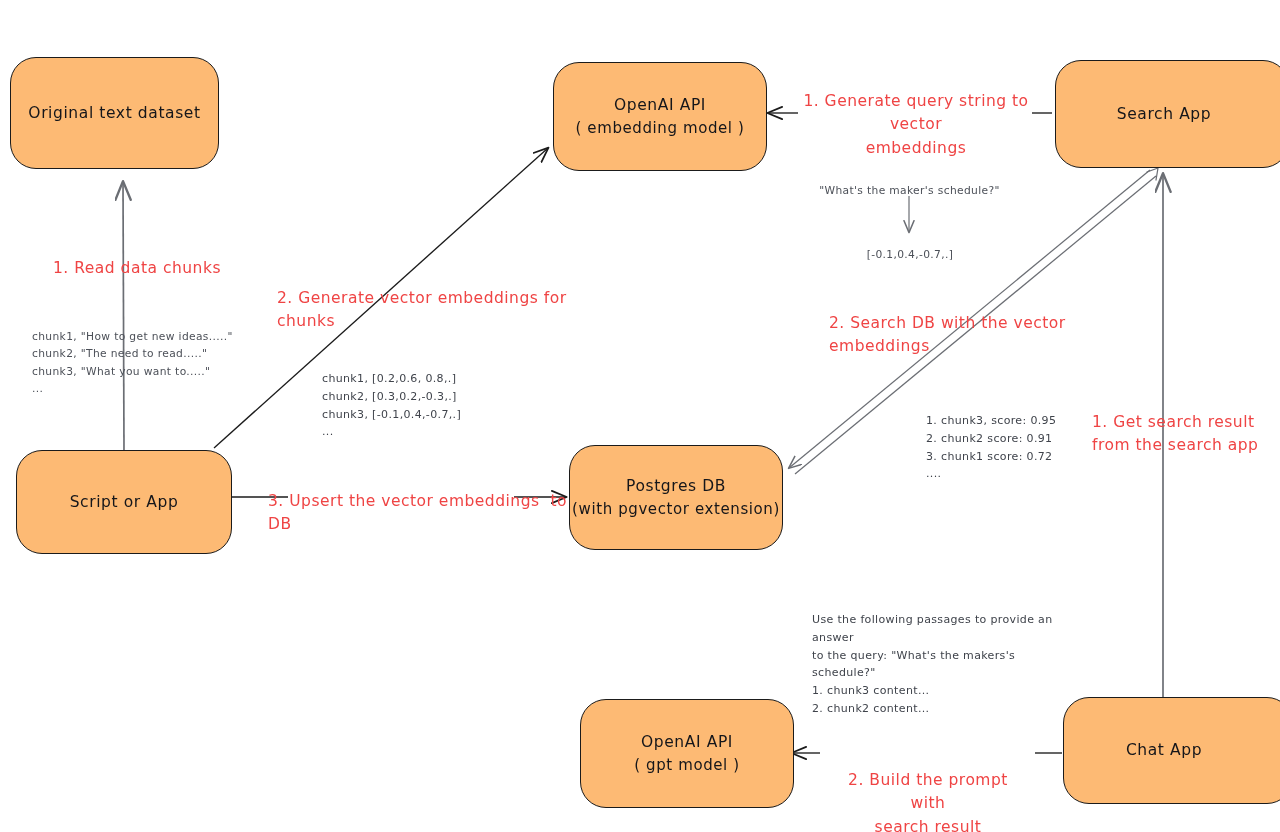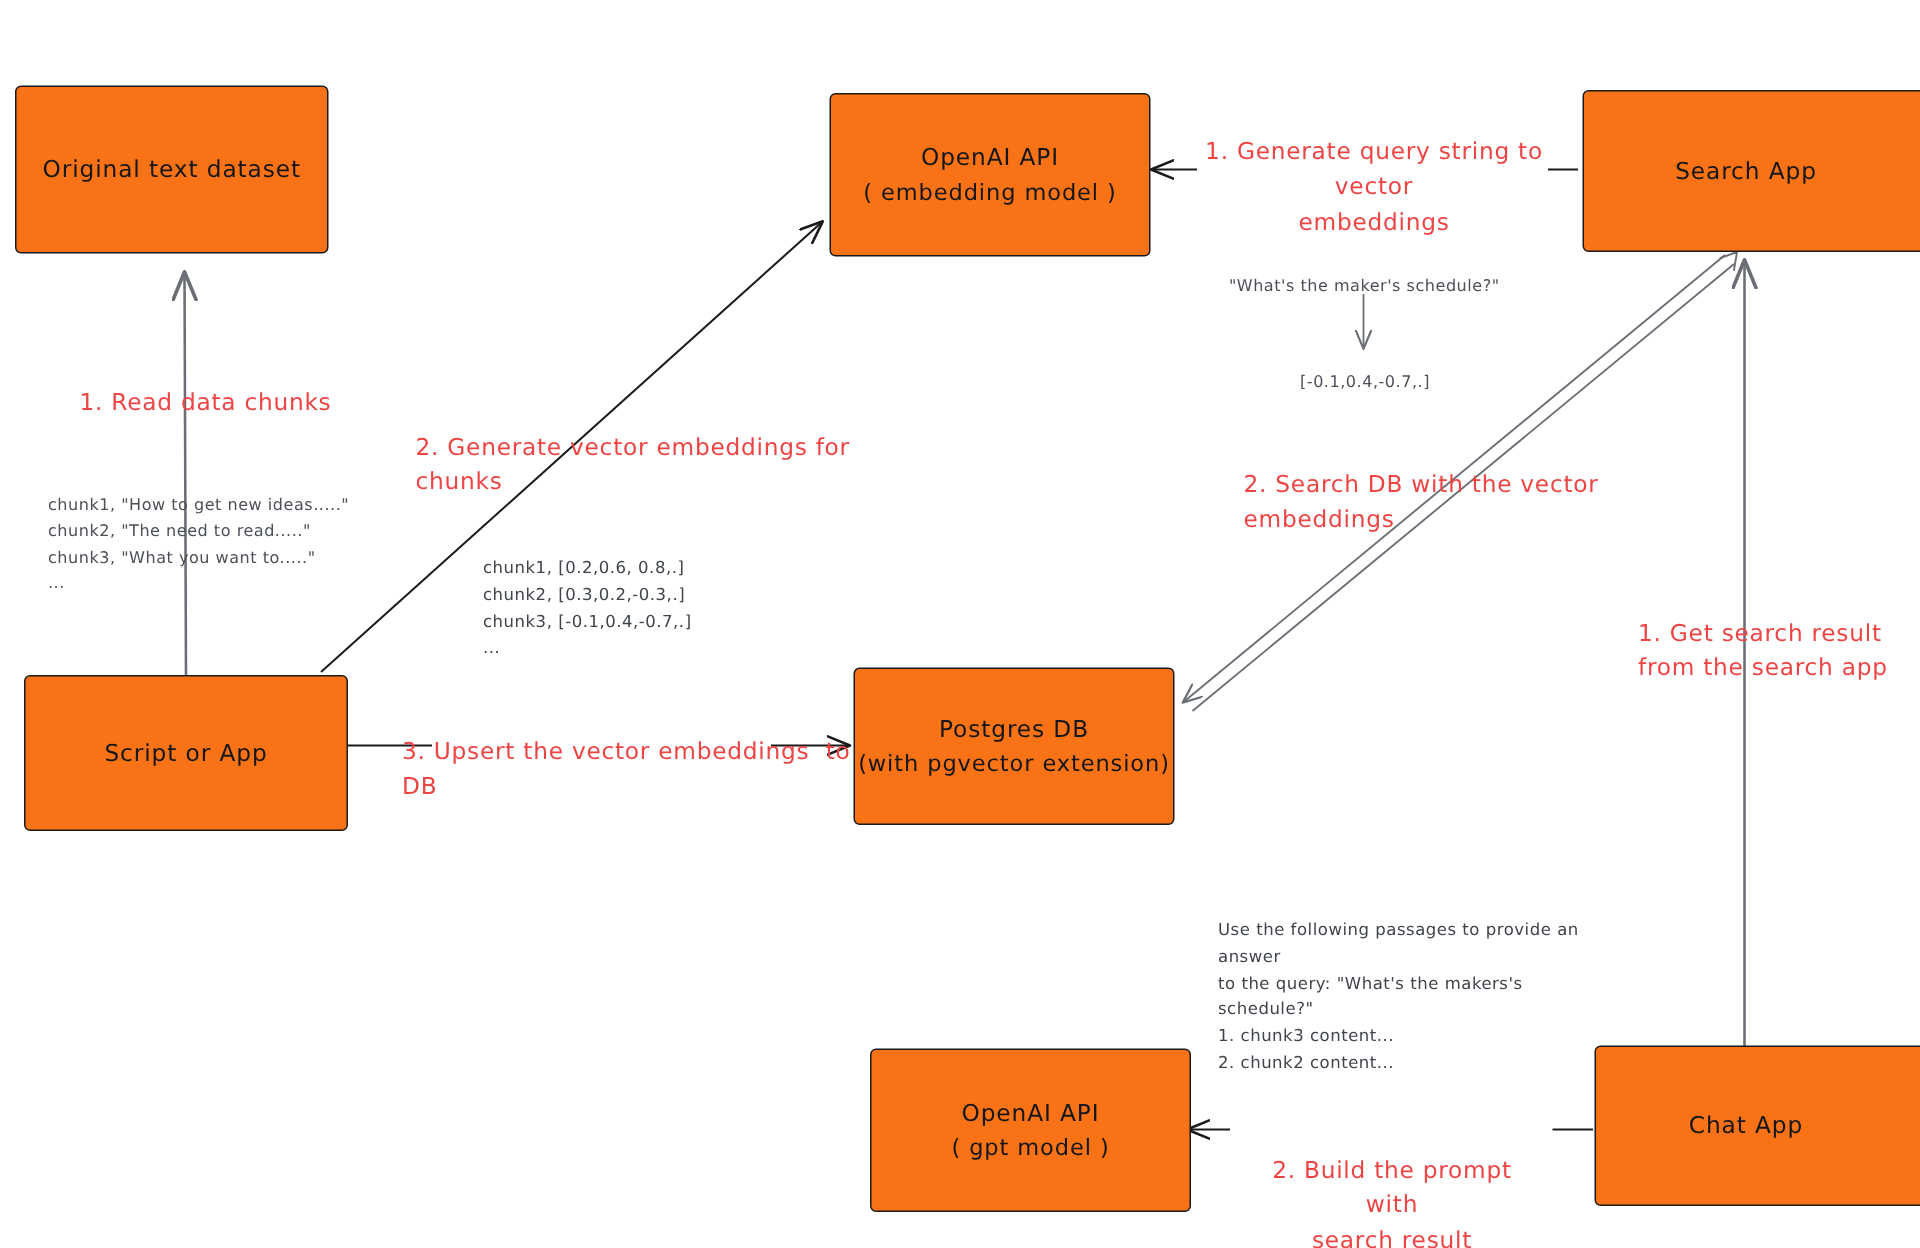--- a/index.html
+++ b/index.html
@@ -19,22 +19,22 @@
     position: absolute;
     left: 0;
     top: 0;
     width: 1280px;
     height: 832px;
     pointer-events: none;
   }
   .node {
     position: absolute;
     border: 1.6px solid #1b1b1b;
-    border-radius: 4px;
-    background: #f97316;
+    border-radius: 26px;
+    background: #fdba74;
     display: flex;
     flex-direction: column;
     align-items: center;
     justify-content: center;
     text-align: center;
     color: #15161a;
     font-size: 15.5px;
     letter-spacing: 0.6px;
     line-height: 1.55;
   }
@@ -174,19 +174,23 @@
 
   <div class="note mid" style="left:322px; top:370px; width:230px;">chunk1, [0.2,0.6, 0.8,.]
 chunk2, [0.3,0.2,-0.3,.]
 chunk3, [-0.1,0.4,-0.7,.]
 ...</div>
 
   <div class="note center" style="left:812px; top:182px; width:195px;">"What's the maker's schedule?"</div>
 
   <div class="note center" style="left:825px; top:246px; width:170px;">[-0.1,0.4,-0.7,.]</div>
 
+  <div class="note mid" style="left:926px; top:412px; width:190px;">1. chunk3, score: 0.95
+2. chunk2 score: 0.91
+3. chunk1 score: 0.72
+....</div>
 
   <div class="note mid" style="left:812px; top:611px; width:270px;">Use the following passages to provide an answer
 to the query: "What's the makers's schedule?"
 1. chunk3 content...
 2. chunk2 content...</div>
 
 </div>
 
 </body></html>

